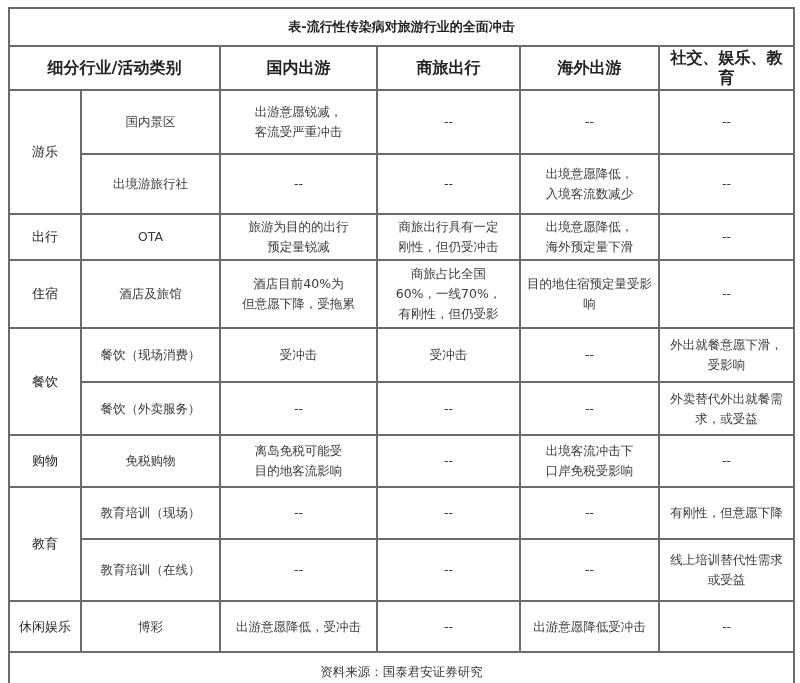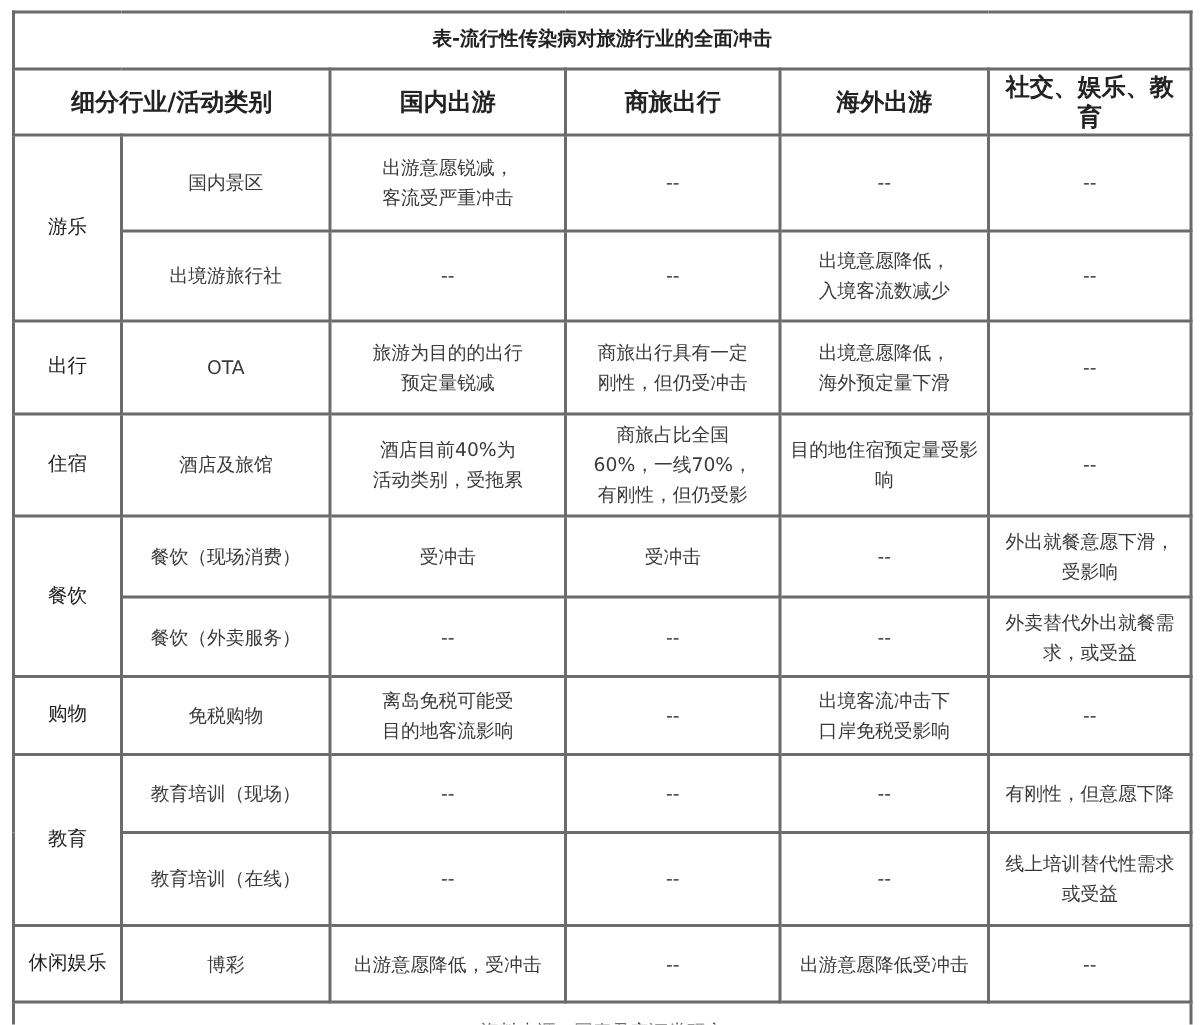--- a/index.html
+++ b/index.html
@@ -50,37 +50,37 @@
   </tr>
   <tr style="height:60px">
     <td>出境游旅行社</td>
     <td class="ml">--</td>
     <td class="ml">--</td>
     <td class="ml">出境意愿降低，
 入境客流数减少</td>
     <td class="ml">--</td>
   </tr>
 
-  <tr style="height:62px">
+  <tr style="height:46px">
     <td class="cat">出行</td>
     <td>OTA</td>
     <td class="ml">旅游为目的的出行
 预定量锐减</td>
     <td class="ml">商旅出行具有一定
 刚性，但仍受冲击</td>
     <td class="ml">出境意愿降低，
 海外预定量下滑</td>
     <td class="ml">--</td>
   </tr>
 
   <tr style="height:68px">
     <td class="cat">住宿</td>
     <td>酒店及旅馆</td>
     <td class="ml">酒店目前40%为
-活动类别，受拖累</td>
+但意愿下降，受拖累</td>
     <td class="ml">商旅占比全国
 60%，一线70%，
 有刚性，但仍受影</td>
     <td class="ml">目的地住宿预定量受影响</td>
     <td class="ml">--</td>
   </tr>
 
   <tr style="height:54px">
     <td rowspan="2" class="cat">餐饮</td>
     <td>餐饮（现场消费）</td>

